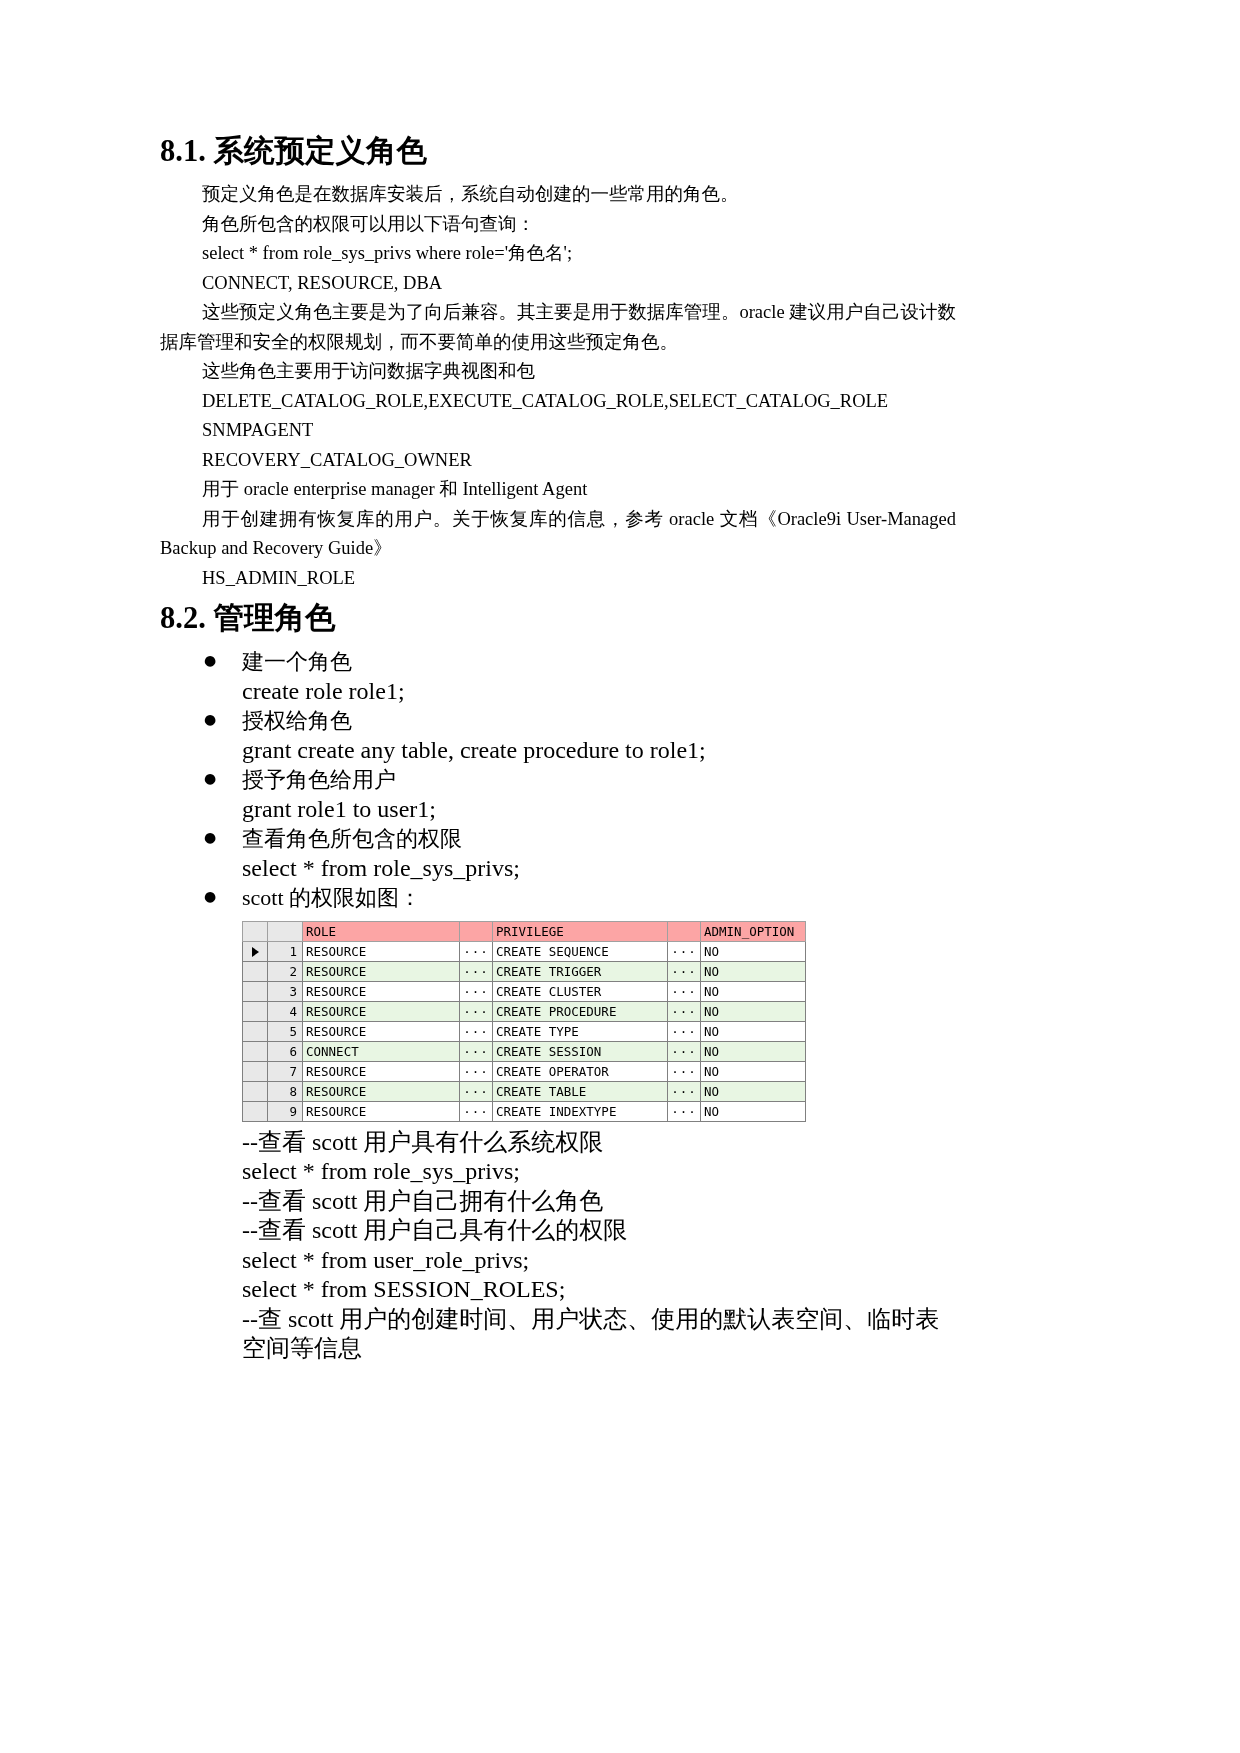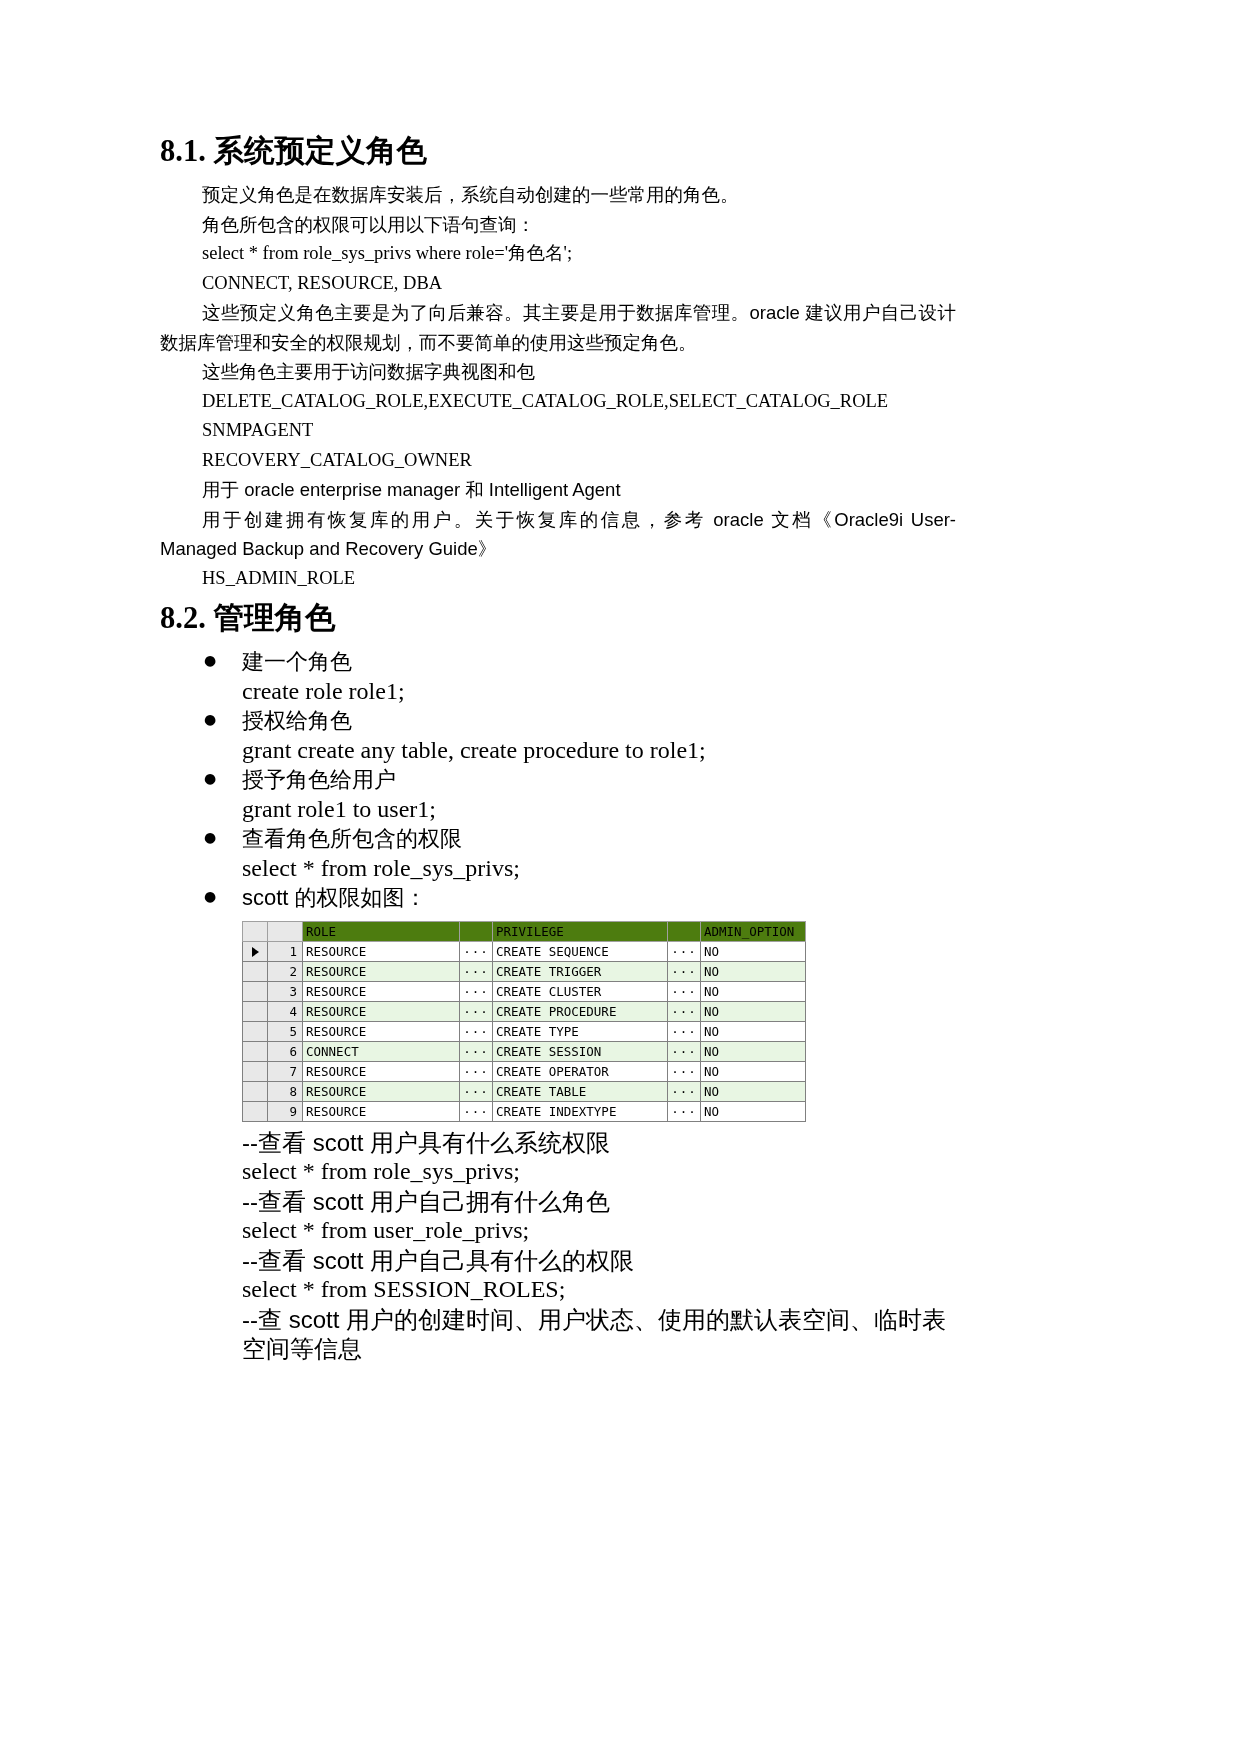--- a/index.html
+++ b/index.html
@@ -40,21 +40,21 @@
     line-height: 29.5px;
     margin: 0;
     text-align: left;
   }
   .indent { text-indent: 42px; }
   .just {
     text-align: justify;
     text-justify: inter-ideograph;
   }
   .just-sp { text-align: justify; }
-  .cjk { font-family: Liberation Sans, sans-serif; }
+  .cjk { font-family: Liberation Serif, serif; }
 
   
   .bullets {
     list-style: none;
     margin: 4px 0 0 0;
     padding: 0;
   }
   .bullet-row {
     position: relative;
     padding-left: 82px;
@@ -100,21 +100,21 @@
     color: #000000;
   }
   .col-arrow  { width: 18px; }
   .col-num    { width: 26px; text-align: right !important; padding-right: 5px !important; }
   .col-role   { width: 150px; }
   .col-dots   { width: 26px; text-align: center !important; color:#808080; }
   .col-priv   { width: 168px; }
   .col-dots2  { width: 26px; text-align: center !important; color:#808080; }
   .col-admin  { width: 98px; }
 
-  table.grid thead td { background: #4d7c0f; border-color:#a0a0a0; }
+  table.grid thead td { background: #fca5a5; border-color:#a0a0a0; }
   table.grid thead td.hdr-blank { background: #e8e8e8; }
   table.grid tbody td.cell-arrow { background:#e8e8e8; text-align:center; padding:0; }
   table.grid tbody td.cell-num   { background:#e8e8e8; }
   .row-alt td { background: #e8f6e3; }
   .row-alt td.cell-arrow, .row-alt td.cell-num { background:#e8e8e8; }
   .tri {
     display:inline-block;
     width:0; height:0;
     border-left:7px solid #000;
     border-top:5px solid transparent;
@@ -284,19 +284,19 @@
         </tr>
 
       </tbody>
     </table>
   </div>
 
   <div>
     <div class="sub-line cjk">--查看 scott 用户具有什么系统权限</div>
     <div class="sub-line">select * from role_sys_privs;</div>
     <div class="sub-line cjk">--查看 scott 用户自己拥有什么角色</div>
+    <div class="sub-line cjk">--查看 scott 用户自己具有什么的权限</div>
     <div class="sub-line">select * from user_role_privs;</div>
-    <div class="sub-line cjk">--查看 scott 用户自己具有什么的权限</div>
     <div class="sub-line">select * from SESSION_ROLES;</div>
     <div class="sub-line cjk">--查 scott 用户的创建时间、用户状态、使用的默认表空间、临时表空间等信息</div>
   </div>
 
 </div>
 
 </body></html>

